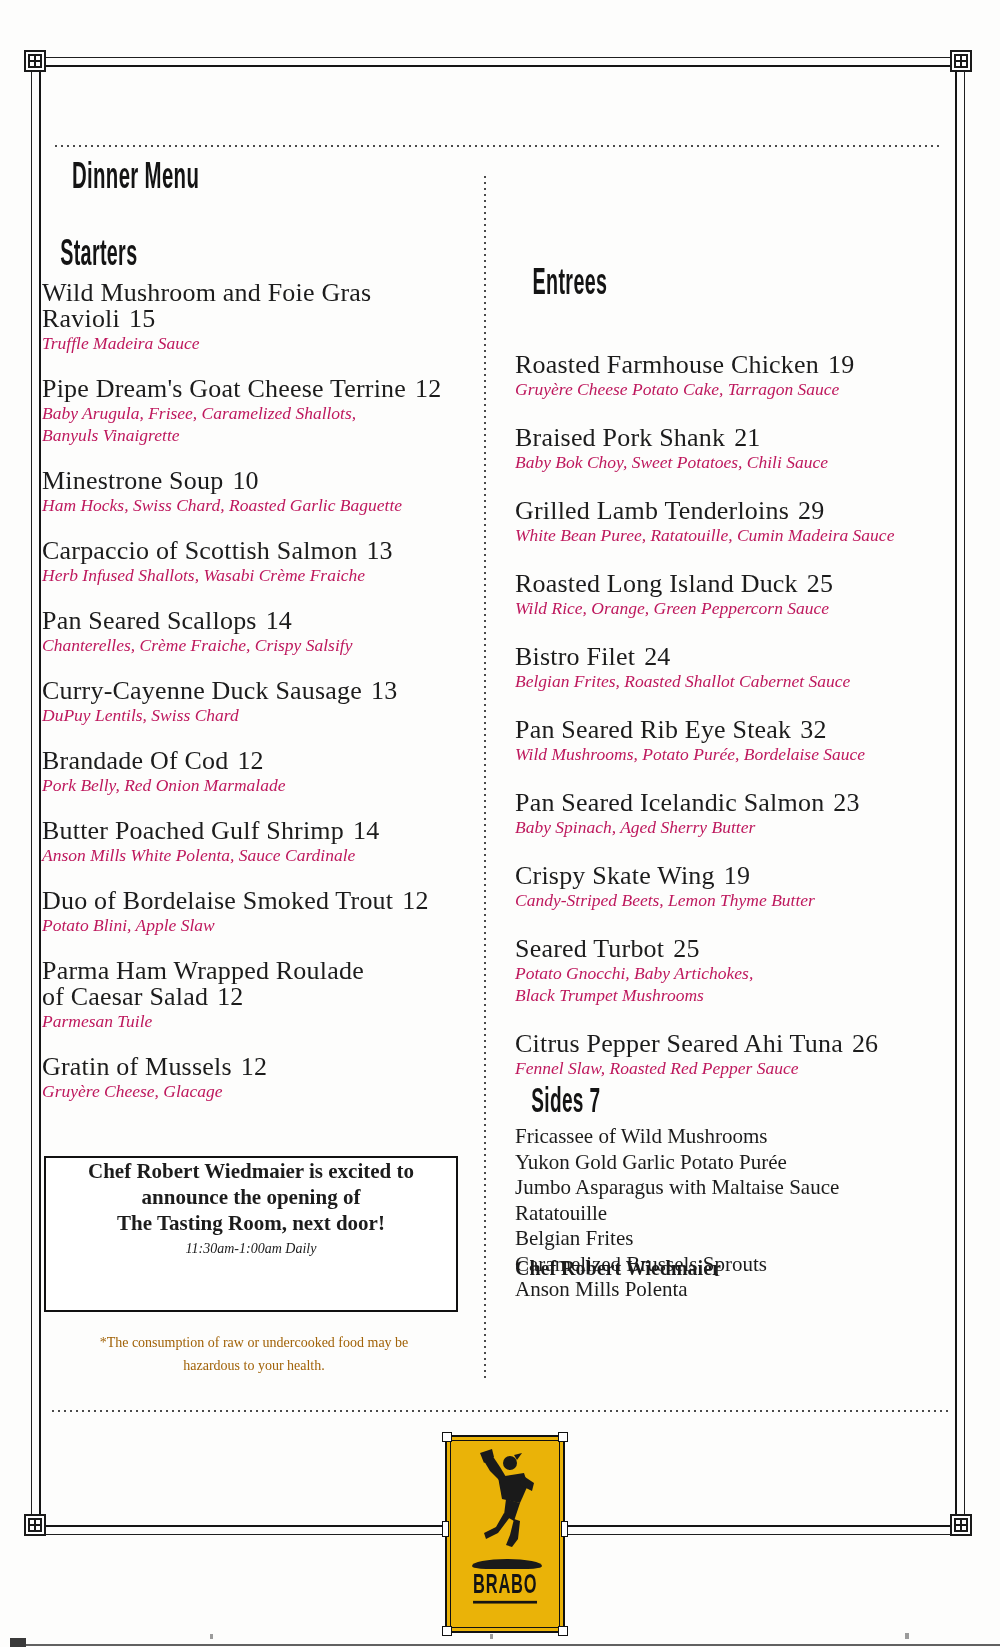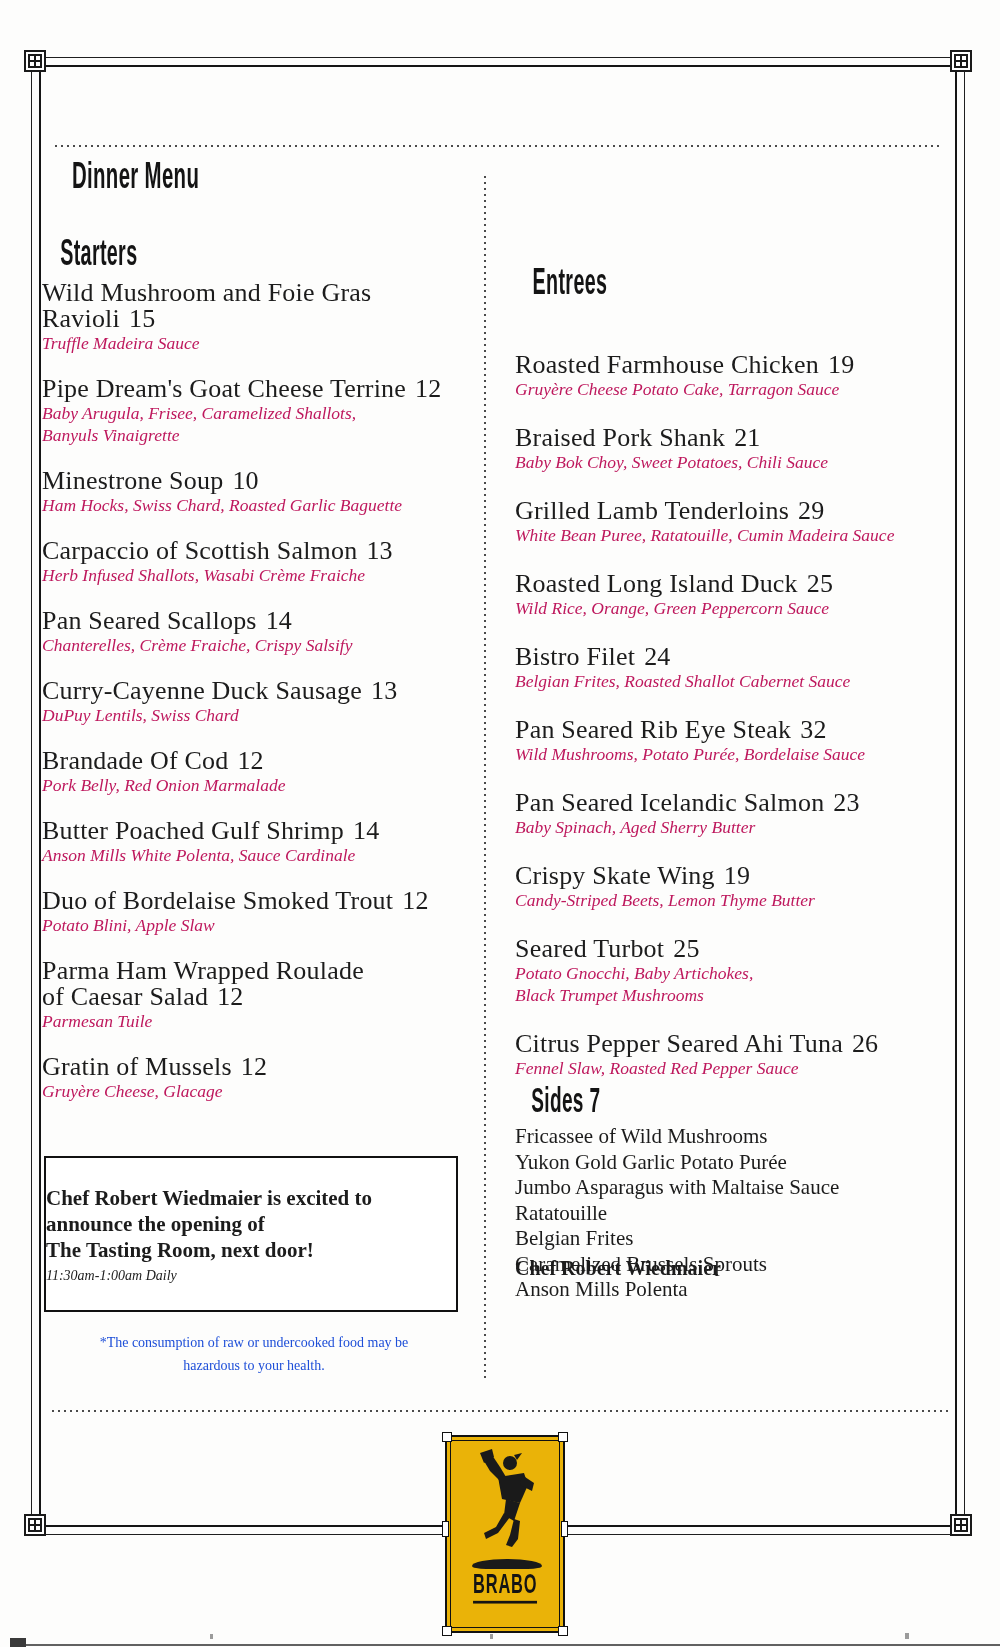--- a/index.html
+++ b/index.html
@@ -37,26 +37,26 @@
   .item{margin-bottom:22px;}
   .item-e{margin-bottom:25px;}
   .iname{font-size:26px;line-height:26px;letter-spacing:.2px;}
   .price{margin-left:9px;}
   .idesc{font-style:italic;font-size:17.5px;line-height:22px;color:#be185d;}
 
   .side-line{font-size:21px;line-height:25.5px;}
 
   
   #announce-box{position:absolute;left:44px;top:1156px;width:414px;height:156px;
-    border:2px solid #111;box-sizing:border-box;text-align:left;padding-top:27px;background:#fff;}
+    border:2px solid #111;box-sizing:border-box;text-align:center;background:#fff;}
   .ann{font-weight:bold;font-size:21px;line-height:26px;}
   .ann-hours{font-style:italic;font-size:14px;line-height:26px;}
 
   #disclaimer{position:absolute;left:42px;width:424px;top:1331px;text-align:center;
-    font-size:14px;line-height:23px;color:#1d4ed8;}
+    font-size:14px;line-height:23px;color:#a16207;}
 
   .chef-line{font-weight:bold;font-size:20px;line-height:24px;}
 
   
   #cartouche{position:absolute;left:445px;top:1435px;width:120px;height:198px;background:#eab308;
     border:2px solid #111;box-sizing:border-box;z-index:5;text-align:center;}
   #cartouche .inner{position:absolute;inset:3px;border:1px solid #111;}
   .c-corner{position:absolute;width:10px;height:10px;background:#fff;border:1.5px solid #111;
     box-sizing:border-box;z-index:6;}
   .c-tab{position:absolute;width:7px;height:16px;background:#fff;border:1.5px solid #111;

